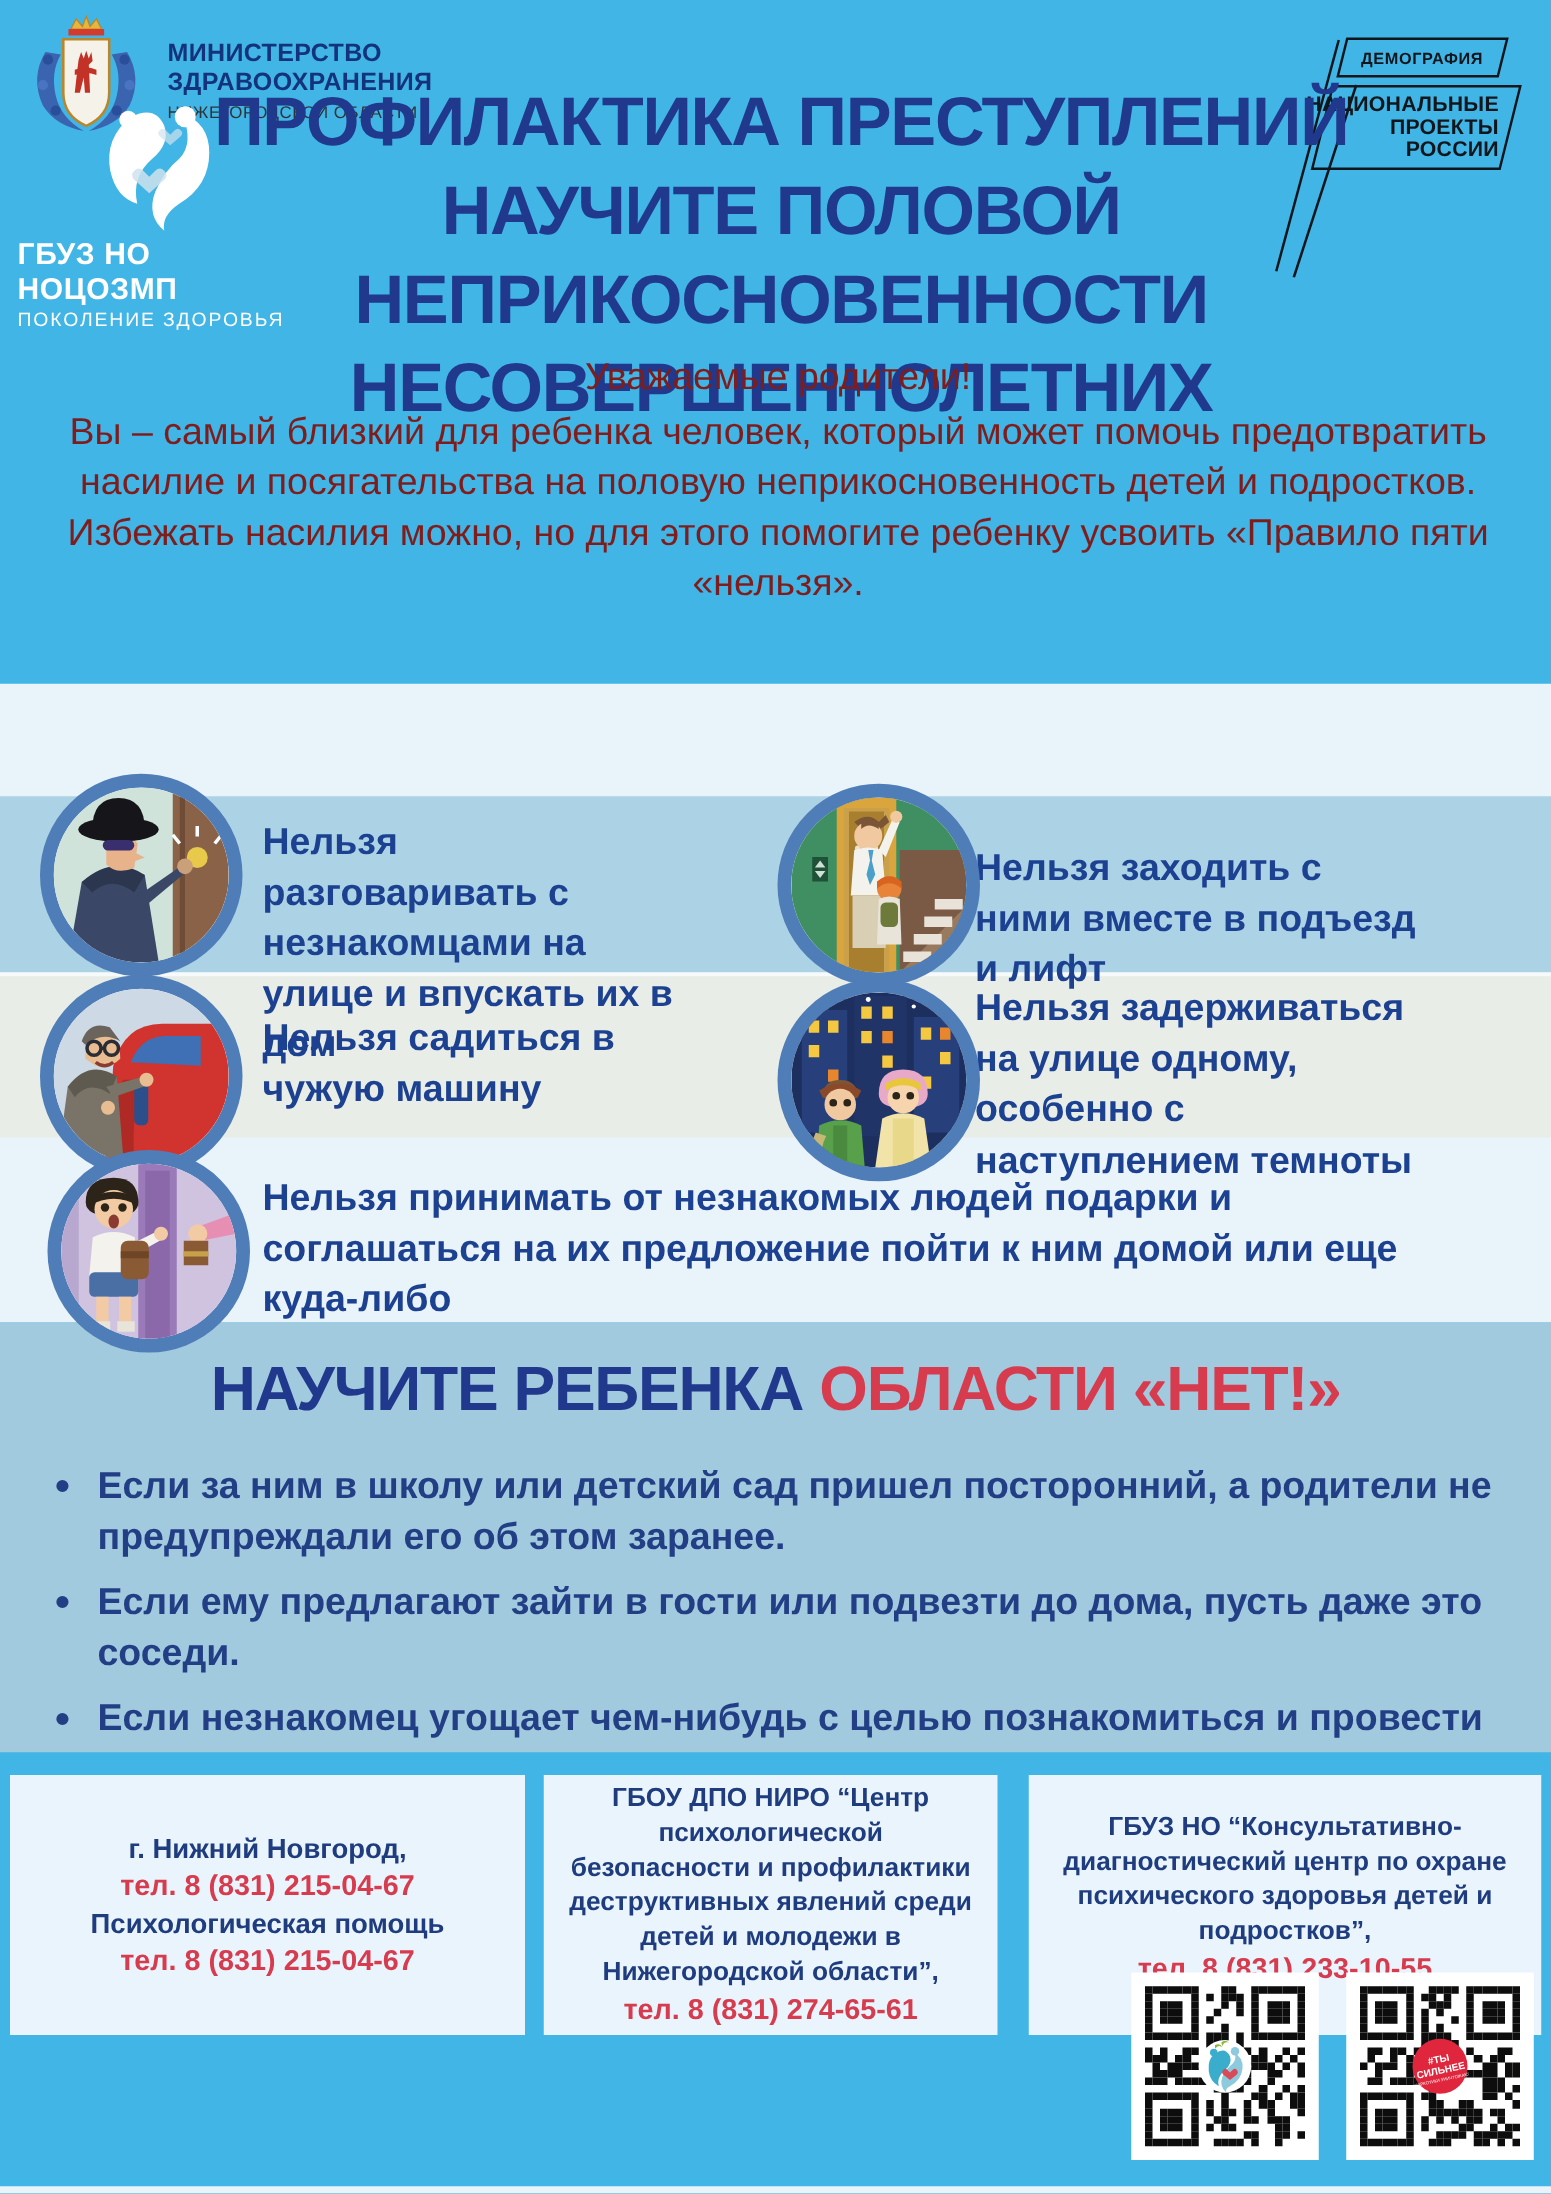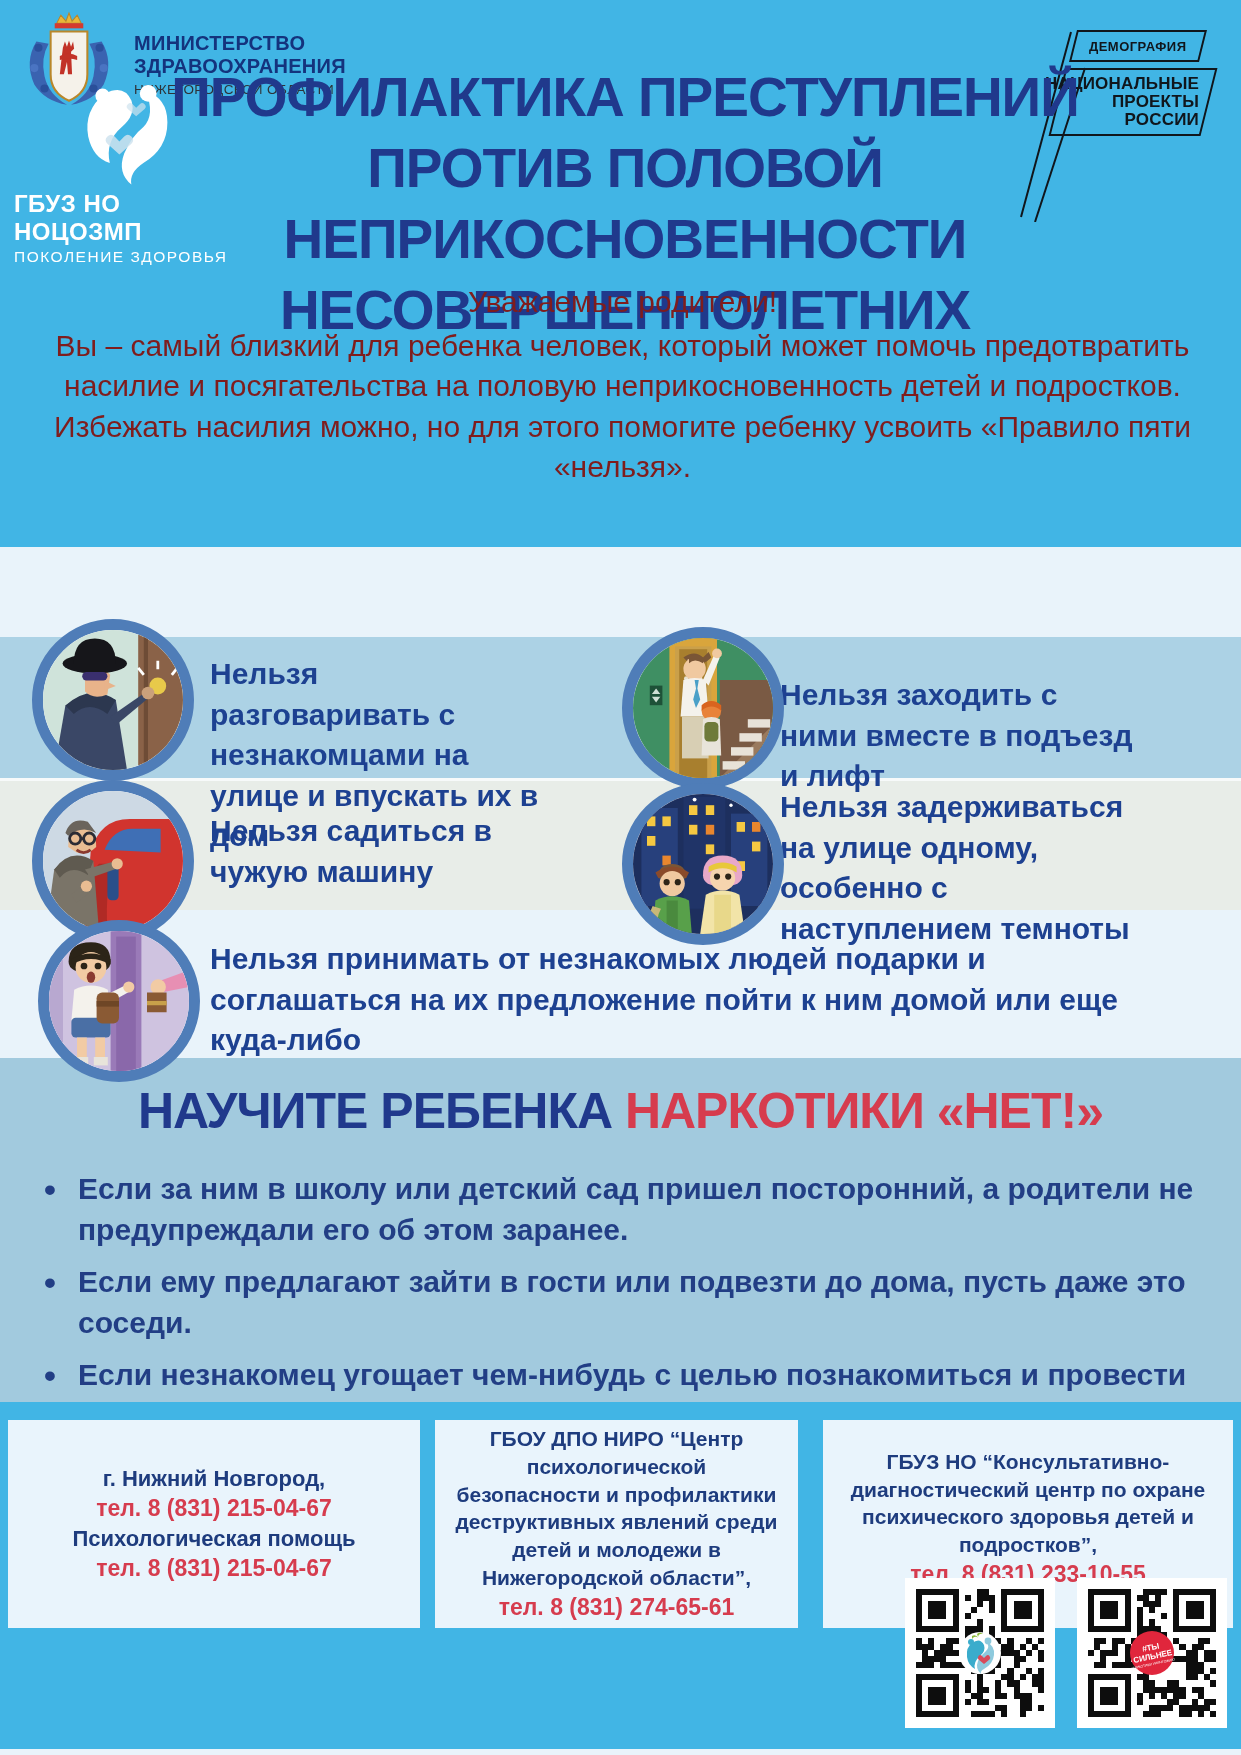--- a/index.html
+++ b/index.html
@@ -148,21 +148,21 @@
         <circle cx="66" cy="12" r="7" fill="#ffffff"></circle>
         <path d="M42 52 l4 -4 q3 -3 6 0 q3 3 0 6 l-10 9 l-10 -9 q-3 -3 0 -6 q3 -3 6 0 Z" fill="#cfe3ee" opacity=".85"></path>
         <path d="M56 24 l3 -3 q2 -2 4 0 q2 2 0 4 l-7 6 l-7 -6 q-2 -2 0 -4 q2 -2 4 0 Z" fill="#cfe3ee" opacity=".7"></path>
       </svg>
       <div class="brand-name">ГБУЗ НО НОЦОЗМП</div>
       <div class="brand-sub">ПОКОЛЕНИЕ ЗДОРОВЬЯ</div>
     </div>
 
     <h1 class="title">
       <span style="display:block">ПРОФИЛАКТИКА ПРЕСТУПЛЕНИЙ</span>
-      <span style="display:block">ПРОТИВ ПОЛОВОЙ</span>
+      <span style="display:block">НАУЧИТЕ ПОЛОВОЙ</span>
       <span style="display:block">НЕПРИКОСНОВЕННОСТИ</span>
       <span style="display:block">НЕСОВЕРШЕННОЛЕТНИХ</span>
     </h1>
 
     <div class="intro">
       <div class="salut">Уважаемые родители!</div>
       <div>Вы – самый близкий для ребенка человек, который может помочь предотвратить насилие и посягательства на половую неприкосновенность детей и подростков.  Избежать насилия можно, но для этого помогите ребенку усвоить «Правило пяти «нельзя».</div>
     </div>
   </section>
 
@@ -345,21 +345,21 @@
         <path d="M70 44 h14 v14 h-14 Z" fill="#8a5a34"></path>
         <path d="M70 50 h14 v3 h-14 Z" fill="#c8a04a"></path>
       </svg>
     </div>
     <div class="rule-text t5">Нельзя принимать от незнакомых людей подарки и соглашаться на их предложение пойти к ним домой или еще куда-либо</div>
   </section>
 
   <section class="teach">
     <div class="teach-heading">
       <span class="navy">НАУЧИТЕ РЕБЕНКА </span>
-      <span class="red">НАРКОТИКИ «НЕТ!»</span>
+      <span class="red">ОБЛАСТИ «НЕТ!»</span>
     </div>
     <ul class="bullets">
       <li>Если за ним в школу или детский сад пришел посторонний, а родители не предупреждали его об этом заранее.</li>
       <li>Если ему предлагают зайти в гости или подвезти до дома, пусть даже это соседи.</li>
       <li>Если незнакомец угощает чем-нибудь с целью познакомиться и провести время.</li>
     </ul>
   </section>
 
   <section class="bottom">
 

